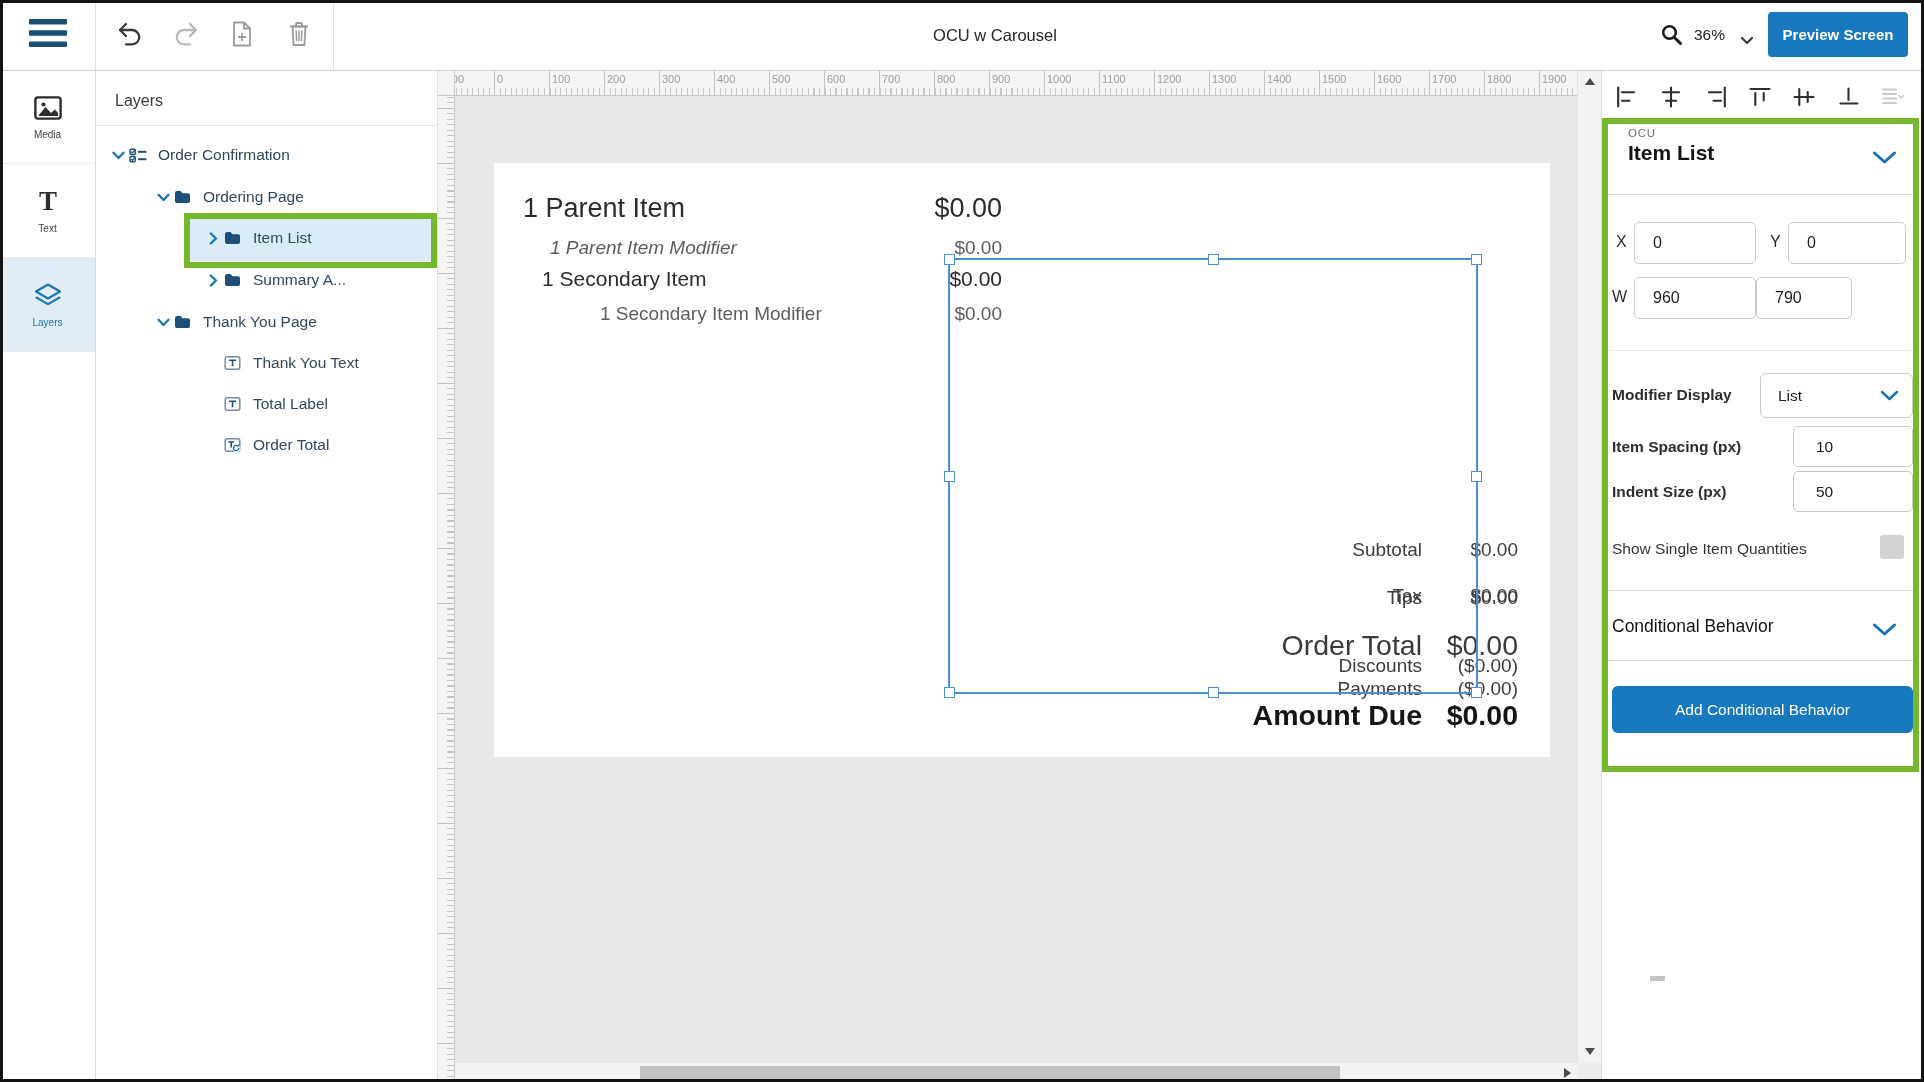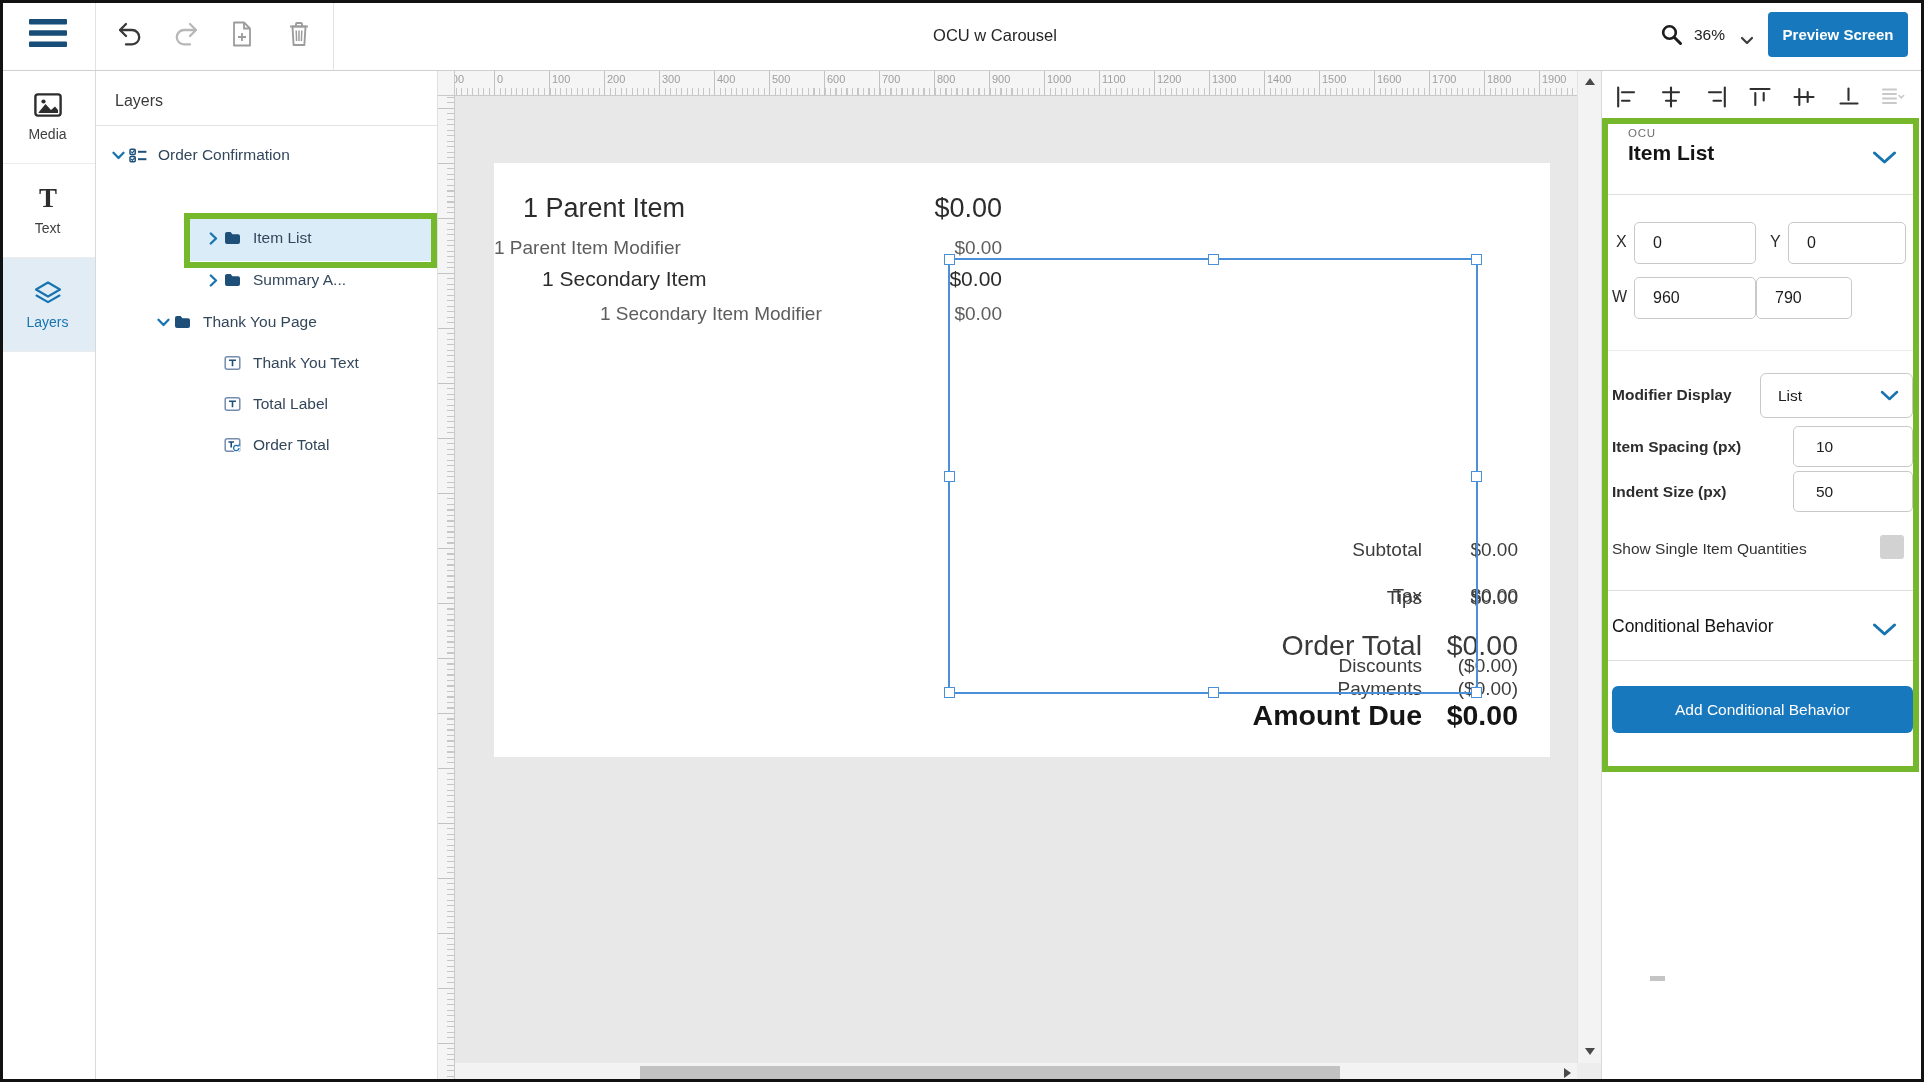--- a/index.html
+++ b/index.html
@@ -18,21 +18,21 @@
   .zoom-text{position:absolute;left:1694px;top:0;height:70px;display:flex;align-items:center;font-size:15.5px;color:#222;}
   .zoom-chevron{position:absolute;left:1740px;top:31px;cursor:pointer;}
   .preview-btn{position:absolute;left:1768px;top:12px;width:140px;height:45px;border-radius:4px;
                display:flex;align-items:center;justify-content:center;color:#fff;font-size:15px;font-weight:600;cursor:pointer;}
 
   
   .nav{position:absolute;left:0;top:70px;width:95px;height:1012px;background:#fff;border-right:1px solid #d9d9d9;z-index:20;}
   .nav-item{height:93px;border-bottom:1px solid #ececec;display:flex;flex-direction:column;align-items:center;justify-content:center;gap:7px;cursor:pointer;}
   .nav-item.active{background:#e1ecf5;}
   .nav-icon{height:28px;display:flex;align-items:center;justify-content:center;}
-  .nav-label{font-size:14px;color:#3f3f3f;}
+  .nav-label{font-size:10px;color:#3f3f3f;}
   .nav-item.active .nav-label{color:#1774b0;}
 
   
   .layers-title{position:absolute;left:115px;top:92px;font-size:16px;color:#3a3a3a;z-index:21;}
   .layers-divider{position:absolute;left:96px;top:125px;width:341px;height:1px;background:#e3e3e3;z-index:21;}
   .tree{position:absolute;left:95px;top:70px;width:342px;height:942px;z-index:21;}
   .tree-row{position:absolute;left:0;width:100%;height:40px;display:flex;align-items:center;cursor:pointer;}
   .tree-row.sel{z-index:0;}
   .tree-row.sel::before{content:"";position:absolute;left:95px;right:6px;top:1px;bottom:-3px;background:#d9ecf8;z-index:-1;}
   .t-ind{flex:0 0 auto;height:1px;}
@@ -61,21 +61,21 @@
   .vtick{position:absolute;left:0;width:18px;height:1px;background:#c2c2c2;}
   .vlab{position:absolute;left:3px;font-size:11px;color:#9e9e9e;white-space:nowrap;transform-origin:0 100%;transform:rotate(-90deg);height:13px;line-height:13px;}
   .pasteboard{position:absolute;left:455px;top:96px;width:1122px;height:967px;background:#e8e8e8;z-index:5;}
   .page{position:absolute;left:39px;top:67px;width:1056px;height:594px;background:#fff;}
 
   
   .rrow{position:absolute;left:0;right:548px;display:flex;justify-content:space-between;align-items:baseline;white-space:nowrap;}
   .r-primary{top:30px;font-size:27px;color:#2c2c2c;}
   .r-primary .r-text{padding-left:29px;}
   .r-modifier{top:74px;font-size:19px;color:#5d5d5d;}
-  .r-modifier .r-text{}
+  .r-modifier .r-text{padding-left:56px;font-style:italic;}
   .r-secondary{top:104px;font-size:21px;color:#2c2c2c;}
   .r-secondary .r-text{padding-left:48px;}
   .r-modifier2{top:140px;font-size:19px;color:#5d5d5d;}
   .r-modifier2 .r-text{padding-left:106px;}
 
   
   .srow{position:absolute;left:0;width:100%;height:24px;}
   .s-label{position:absolute;right:128px;white-space:nowrap;}
   .s-value{position:absolute;right:32px;white-space:nowrap;}
   .s-small{font-size:19px;color:#3d3d3d;}
@@ -221,20 +221,34 @@
           <svg width="18" height="15" viewBox="0 0 18 15">
             <rect x="1" y="1.2" width="5.2" height="5.2" rx="1" fill="none" stroke="#1d4f79" stroke-width="1.5"></rect>
             <path d="M2.2 3.6 3.4 4.9 5.6 2.2" fill="none" stroke="#1d4f79" stroke-width="1.2"></path>
             <rect x="9" y="2.8" width="8.4" height="2" fill="#1d4f79"></rect>
             <rect x="1" y="8.6" width="5.2" height="5.2" rx="1" fill="none" stroke="#1d4f79" stroke-width="1.5"></rect>
             <path d="M2.2 11 3.4 12.3 5.6 9.6" fill="none" stroke="#1d4f79" stroke-width="1.2"></path>
             <rect x="9" y="10.2" width="8.4" height="2" fill="#1d4f79"></rect>
           </svg>
         </div>
         <div class="tree-label">Order Confirmation</div>
+      </div>
+      <div class="tree-row" style="top: 107px;">
+        <div class="t-ind" style="width: 57px;"></div>
+        <div class="t-chev">
+          <svg width="13" height="9" viewBox="0 0 13 9">
+            <path d="M1.5 1.8 6.5 7 11.5 1.8" fill="none" stroke="#1774b0" stroke-width="2.3" stroke-linecap="round" stroke-linejoin="round"></path>
+          </svg>
+        </div>
+        <div class="t-icon">
+          <svg width="17" height="14" viewBox="0 0 17 14">
+            <path d="M1 3 a2 2 0 0 1 2 -2 h3.6 l1.8 2.2 H14 a2 2 0 0 1 2 2 V11 a2 2 0 0 1 -2 2 H3 a2 2 0 0 1 -2 -2 Z" fill="#1d4f79"></path>
+          </svg>
+        </div>
+        <div class="tree-label">Ordering Page</div>
       </div>
       <div class="tree-row sel" style="top: 148px;">
         <div class="t-ind" style="width: 107px;"></div>
         <div class="t-chev">
           <svg width="9" height="13" viewBox="0 0 9 13">
             <path d="M1.8 1.5 7 6.5 1.8 11.5" fill="none" stroke="#1774b0" stroke-width="2.3" stroke-linecap="round" stroke-linejoin="round"></path>
           </svg>
         </div>
         <div class="t-icon">
           <svg width="17" height="14" viewBox="0 0 17 14">

